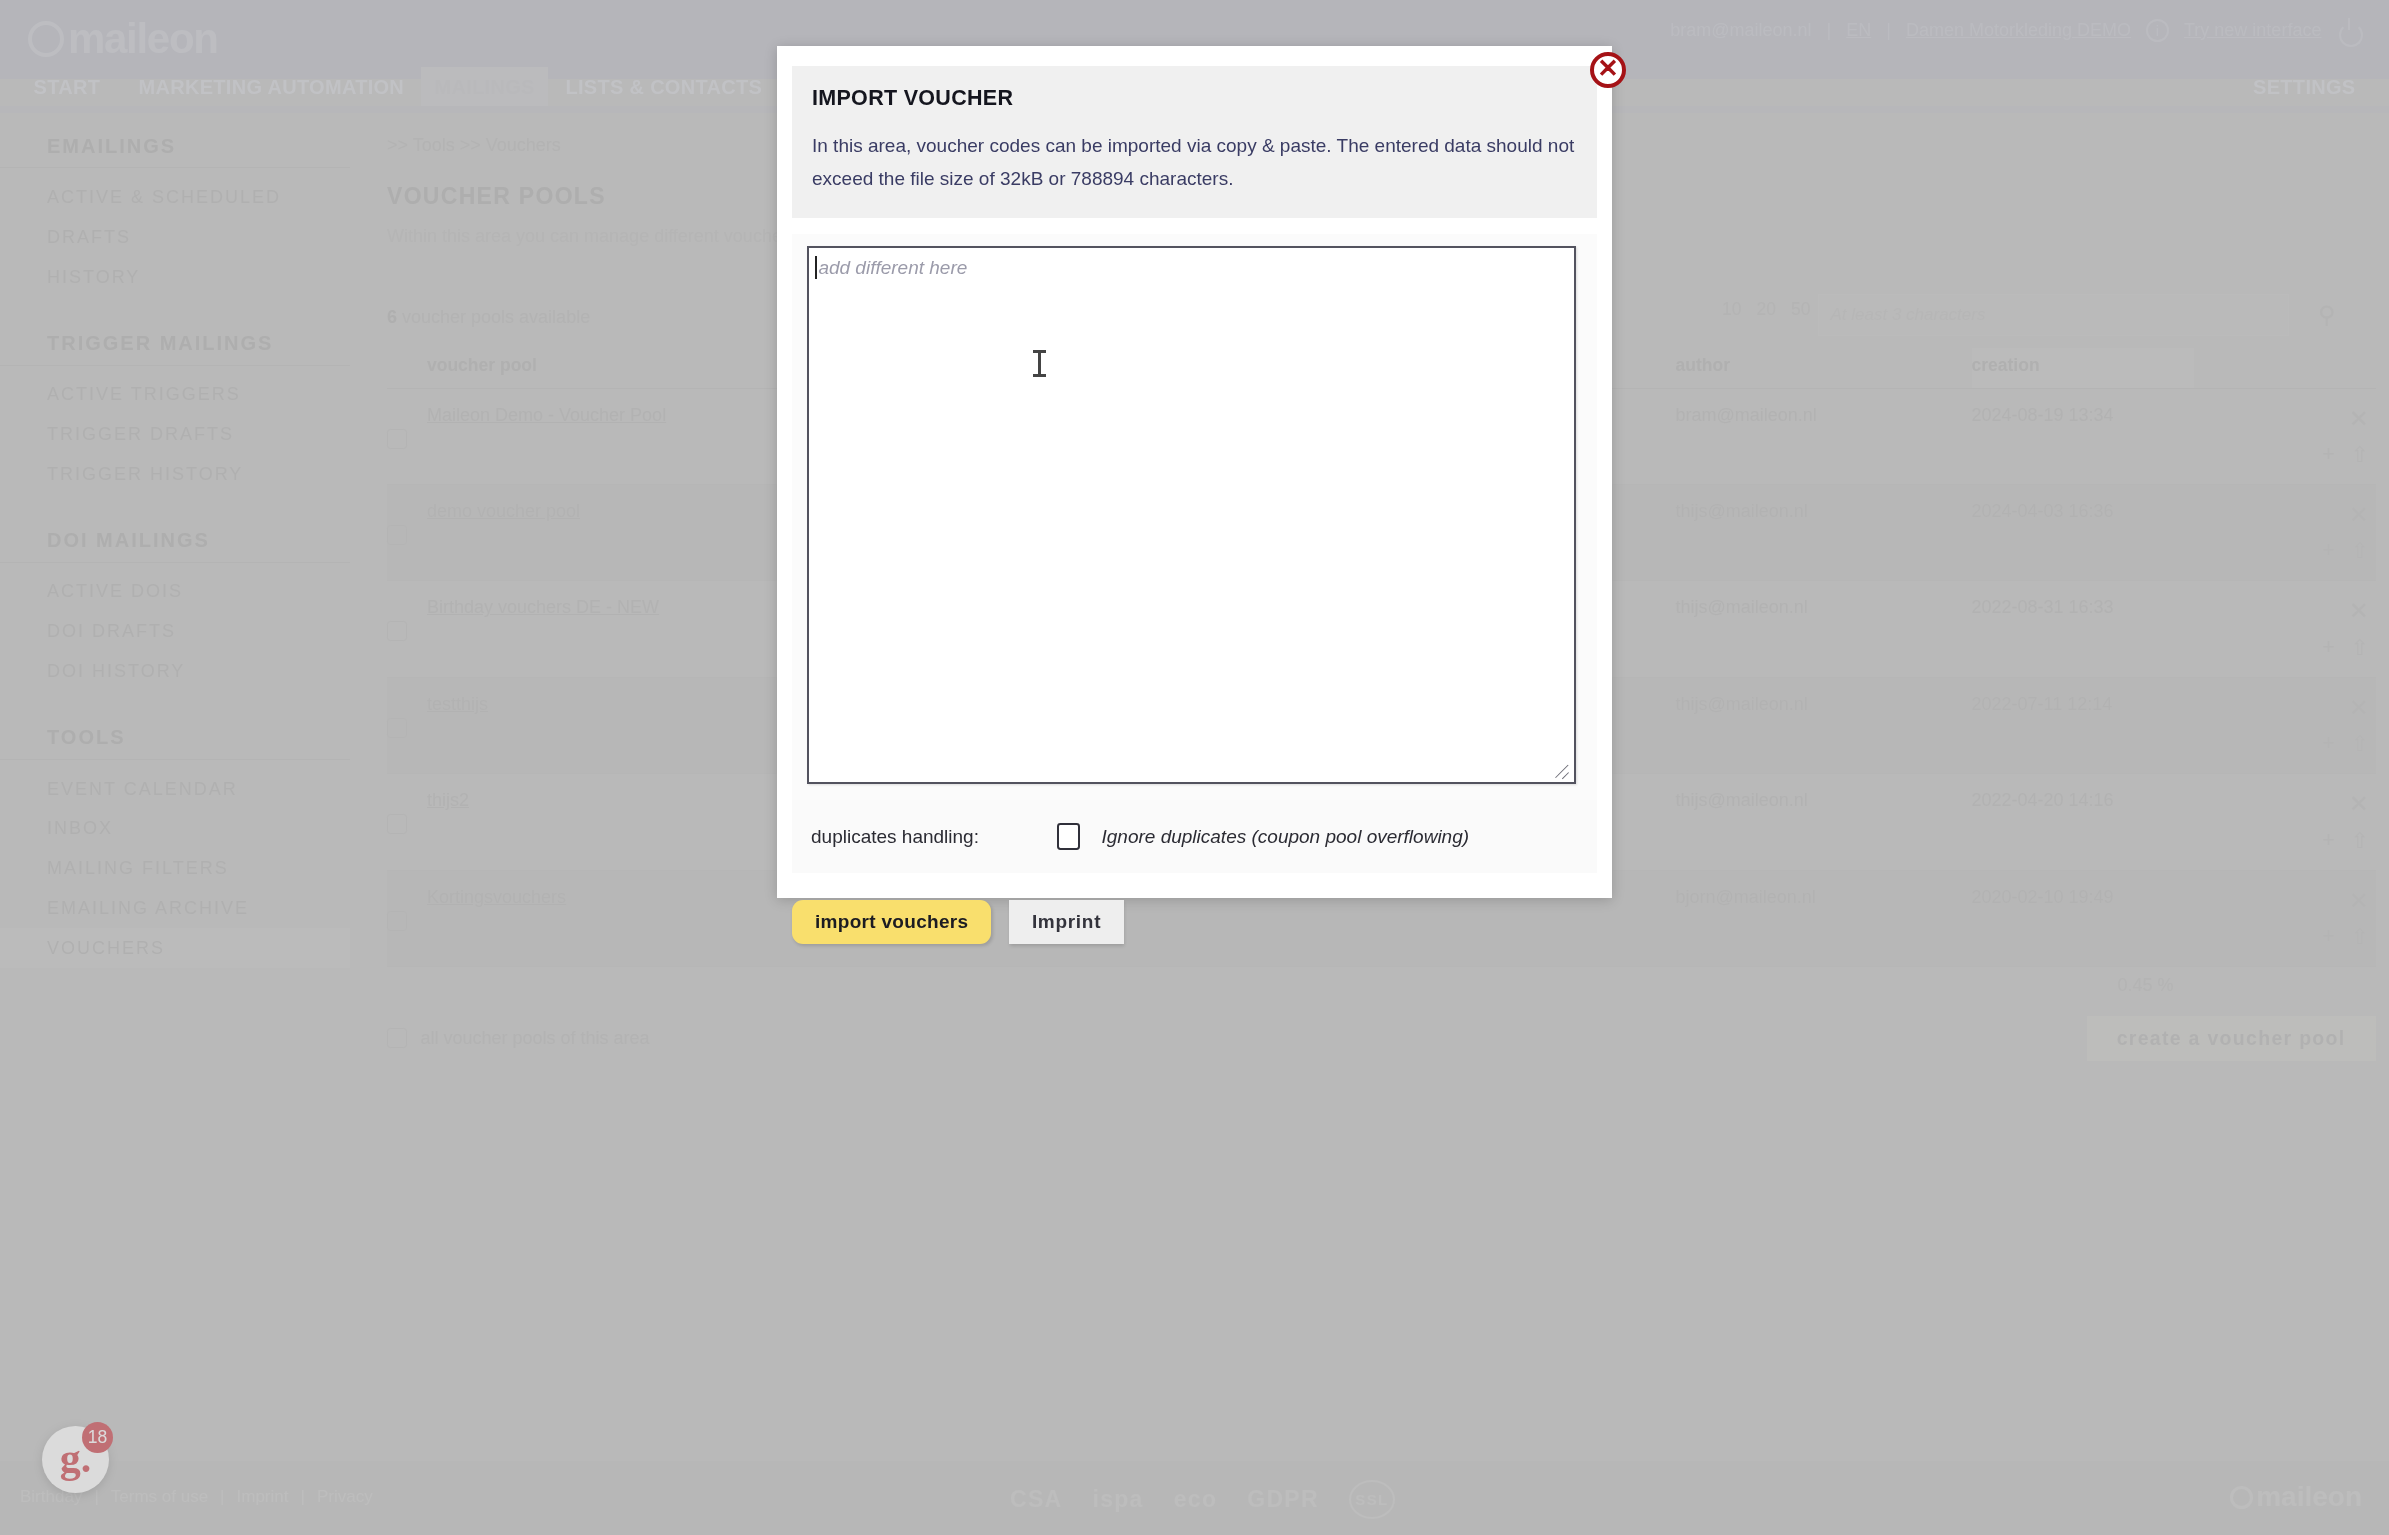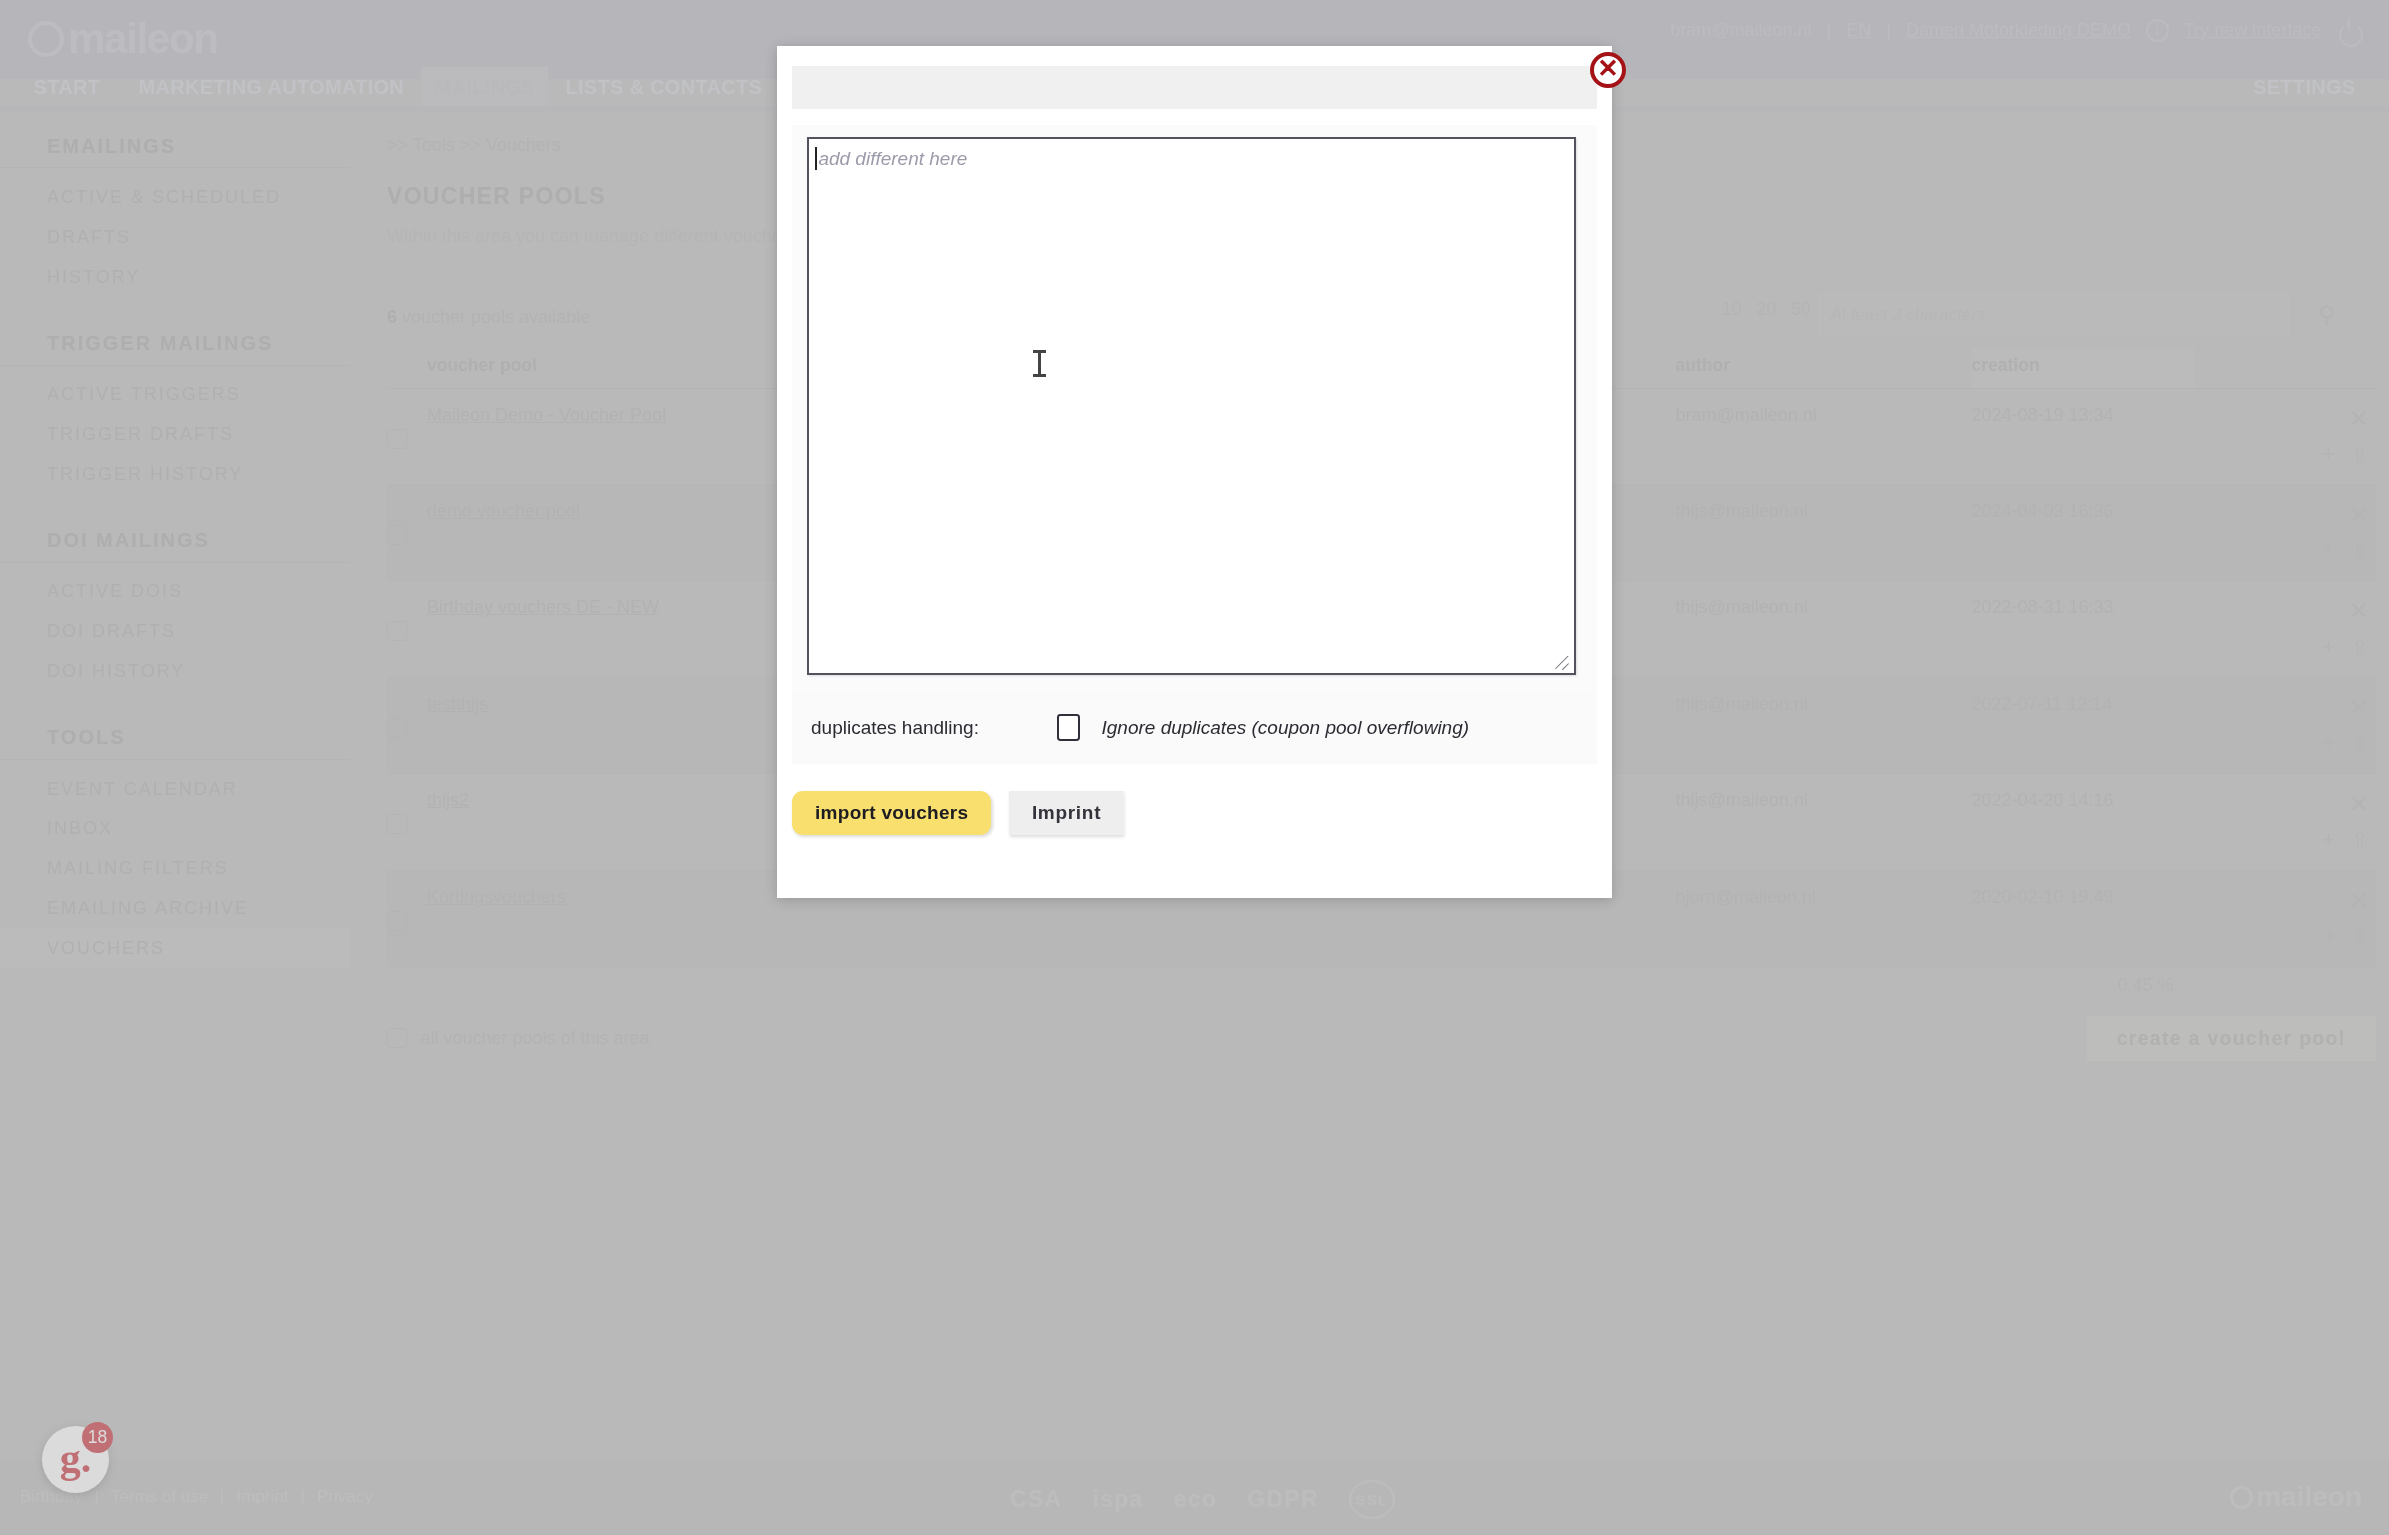--- a/index.html
+++ b/index.html
@@ -533,20 +533,22 @@
     <span class="g">g.</span>
     <span class="chat-badge">18</span>
   </div>
 
 </div>
 
 <div class="dim"></div>
 
 <div class="modal">
   <div class="modal-head">
+    <div class="modal-title">IMPORT VOUCHER</div>
+    <div class="modal-desc">In this area, voucher codes can be imported via copy &amp; paste. The entered data should not exceed the file size of 32kB or 788894 characters.</div>
   </div>
   <div class="modal-body">
     <div class="ta-wrap">
       <div class="ta">
         <span class="ta-caret"></span>
         <span class="ta-ph">add different here</span>
         <span class="resize-h"></span>
       </div>
     </div>
   </div>

